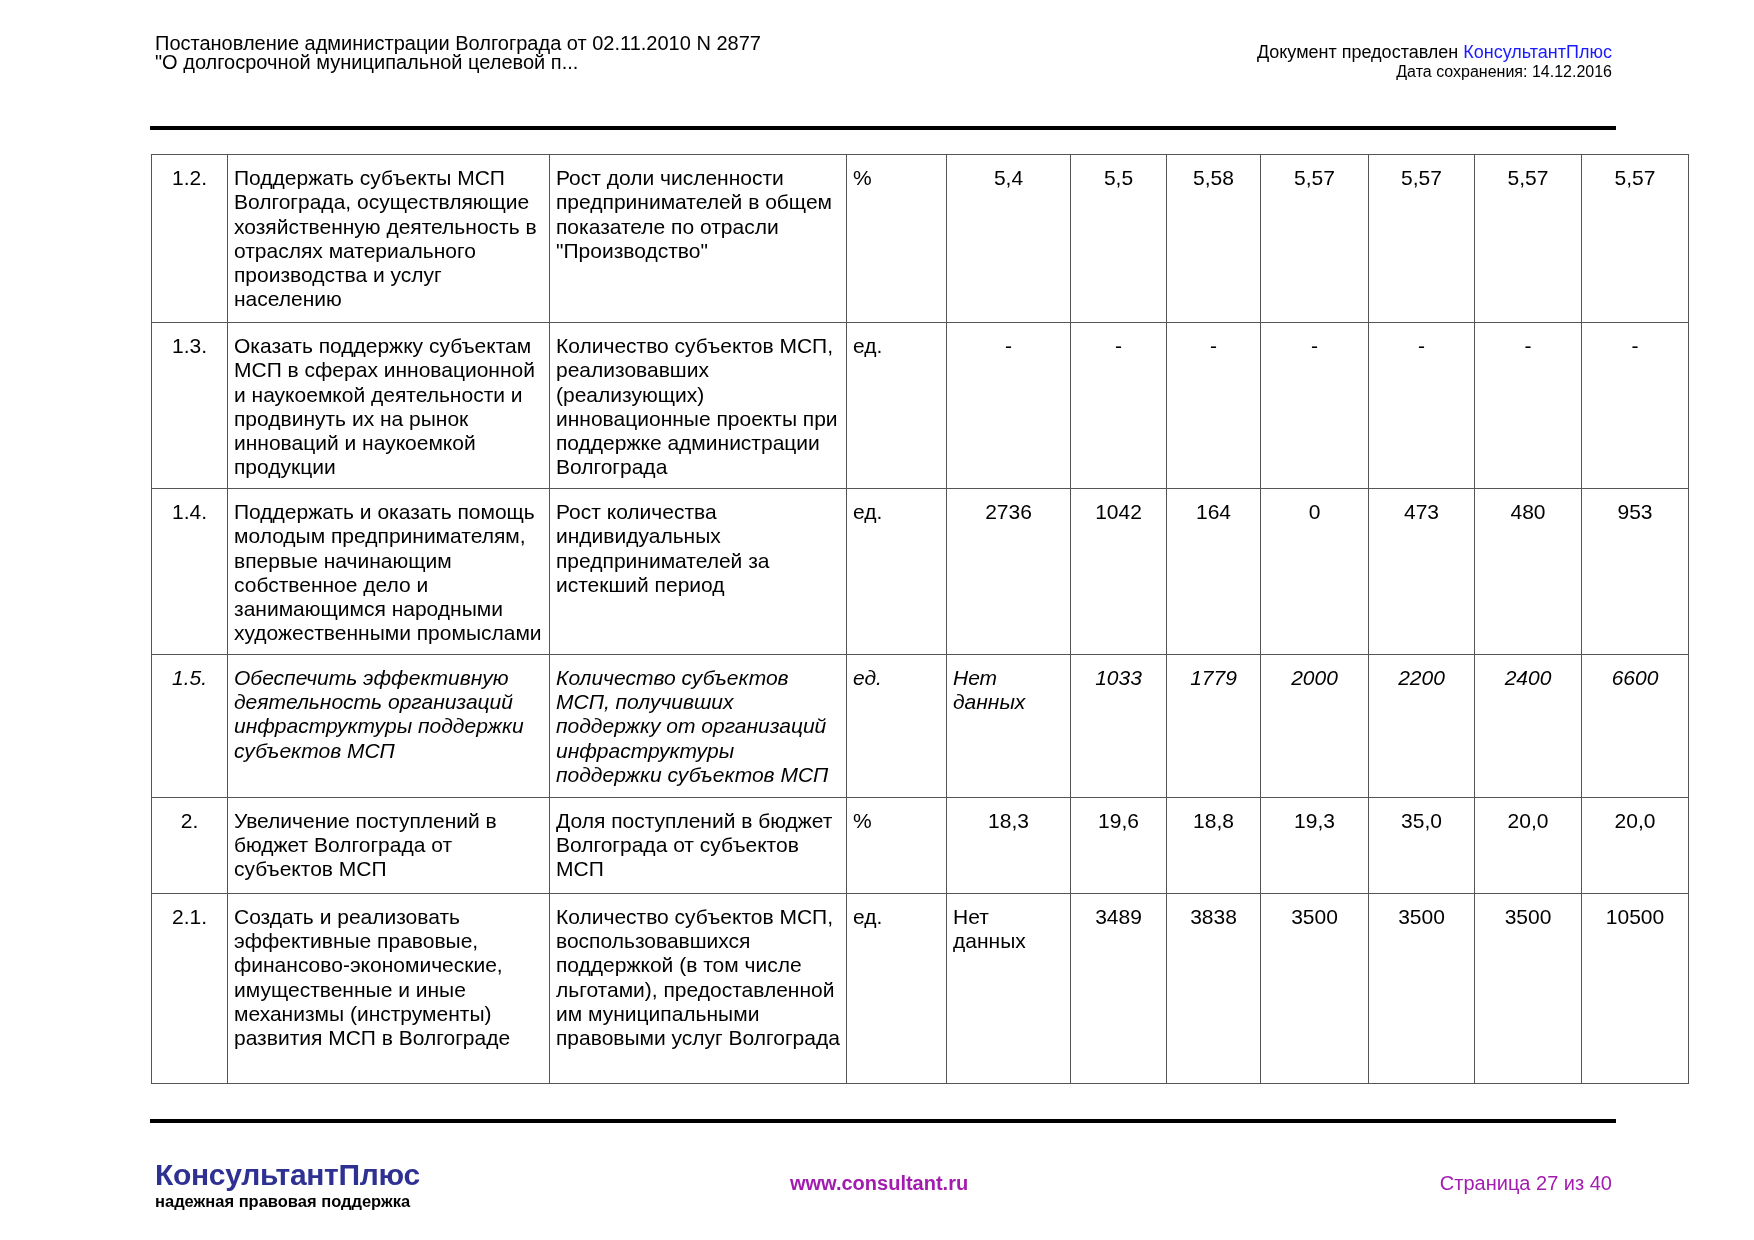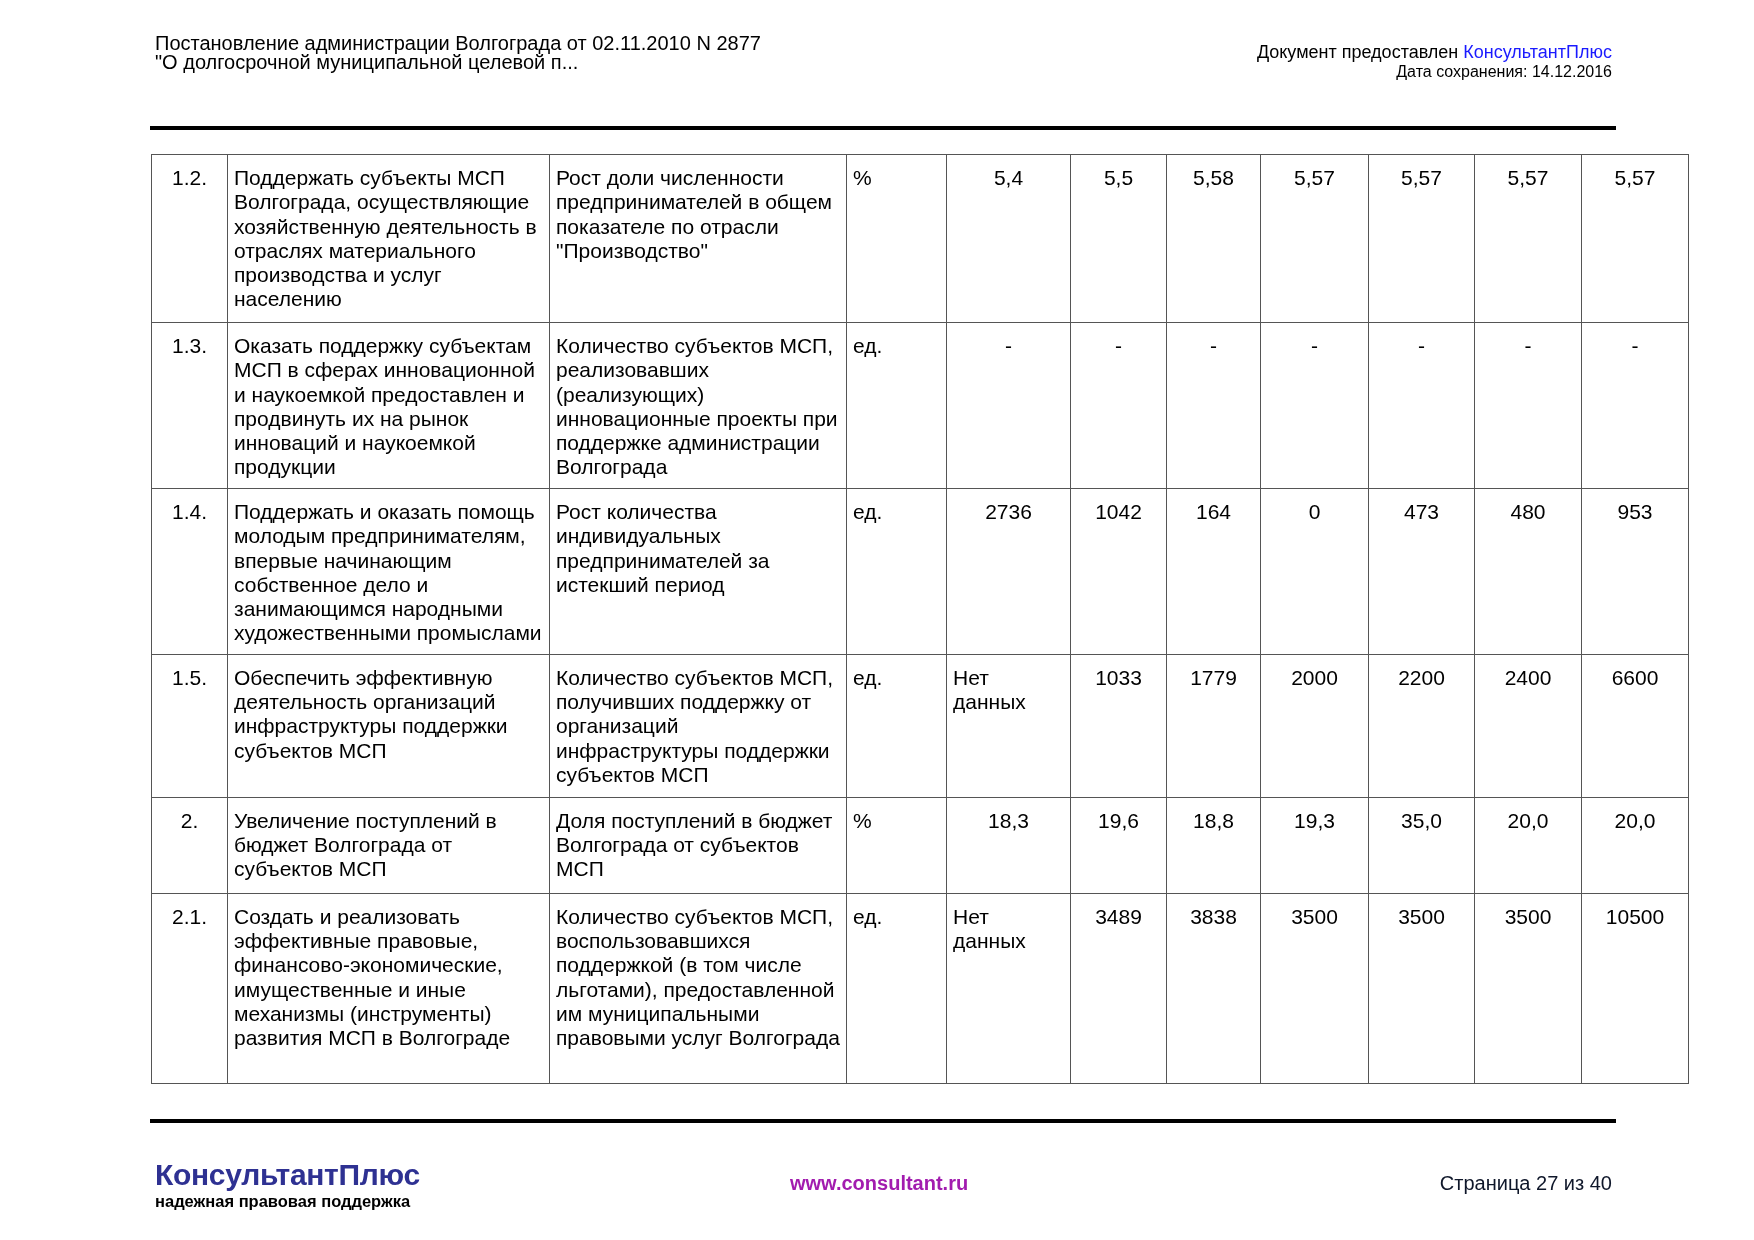--- a/index.html
+++ b/index.html
@@ -13,21 +13,21 @@
   .rule-bottom { position:absolute; left:150px; top:1119px; width:1466px; height:4px; background:#000; }
   table.grid { position:absolute; left:151px; top:154px; border-collapse:collapse; table-layout:fixed;
                width:1538px; font-size:21px; line-height:24.3px; }
   table.grid td { border:1.5px solid #555; vertical-align:top; padding:11px 6px 8px 6px; overflow:hidden; }
   td.num { text-align:center; }
   td.val { text-align:center; }
   td.left { text-align:left; }
   .footer-logo { position:absolute; left:155px; top:1158px; font-size:30px; font-weight:bold; color:#2e3192; letter-spacing:-0.3px; }
   .footer-tag { position:absolute; left:155px; top:1192px; font-size:16.5px; font-weight:bold; color:#000; }
   .footer-url { position:absolute; left:790px; top:1172px; font-size:20px; font-weight:bold; color:#a21caf; }
-  .footer-page { position:absolute; right:142px; top:1172px; font-size:20px; color:#0f172a; }
+  .footer-page { position:absolute; right:142px; top:1172px; font-size:20px; color:#a21caf; }
 </style>
 </head>
 <body>
 
 <div class="hdr-left">
   <div>Постановление администрации Волгограда от 02.11.2010 N 2877</div>
   <div>"О долгосрочной муниципальной целевой п...</div>
 </div>
 
 <div class="hdr-right">
@@ -60,21 +60,21 @@
         <td class="val">5,4</td>
         <td class="val">5,5</td>
         <td class="val">5,58</td>
         <td class="val">5,57</td>
         <td class="val">5,57</td>
         <td class="val">5,57</td>
         <td class="val">5,57</td>
       </tr>
       <tr style="height: 166px;">
         <td class="num">1.3.</td>
-        <td class="left">Оказать поддержку субъектам МСП в сферах инновационной и наукоемкой предоставлен и продвинуть их на рынок инноваций и наукоемкой продукции</td>
+        <td class="left">Оказать поддержку субъектам МСП в сферах инновационной и наукоемкой деятельности и продвинуть их на рынок инноваций и наукоемкой продукции</td>
         <td class="left">Количество субъектов МСП, реализовавших (реализующих) инновационные проекты при поддержке администрации Волгограда</td>
         <td class="left">ед.</td>
         <td class="val">-</td>
         <td class="val">-</td>
         <td class="val">-</td>
         <td class="val">-</td>
         <td class="val">-</td>
         <td class="val">-</td>
         <td class="val">-</td>
       </tr>
@@ -84,21 +84,21 @@
         <td class="left">Рост количества индивидуальных предпринимателей за истекший период</td>
         <td class="left">ед.</td>
         <td class="val">2736</td>
         <td class="val">1042</td>
         <td class="val">164</td>
         <td class="val">0</td>
         <td class="val">473</td>
         <td class="val">480</td>
         <td class="val">953</td>
       </tr>
-      <tr style="height: 143px;">
+      <tr style="height: 143px; font-style: italic;">
         <td class="num">1.5.</td>
         <td class="left">Обеспечить эффективную деятельность организаций инфраструктуры поддержки субъектов МСП</td>
         <td class="left">Количество субъектов МСП, получивших поддержку от организаций инфраструктуры поддержки субъектов МСП</td>
         <td class="left">ед.</td>
         <td class="left">Нет данных</td>
         <td class="val">1033</td>
         <td class="val">1779</td>
         <td class="val">2000</td>
         <td class="val">2200</td>
         <td class="val">2400</td>

